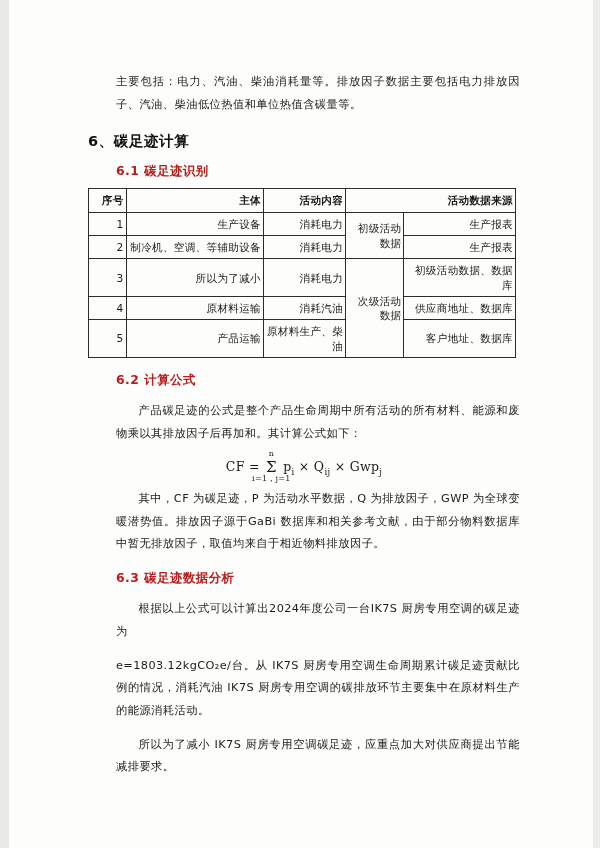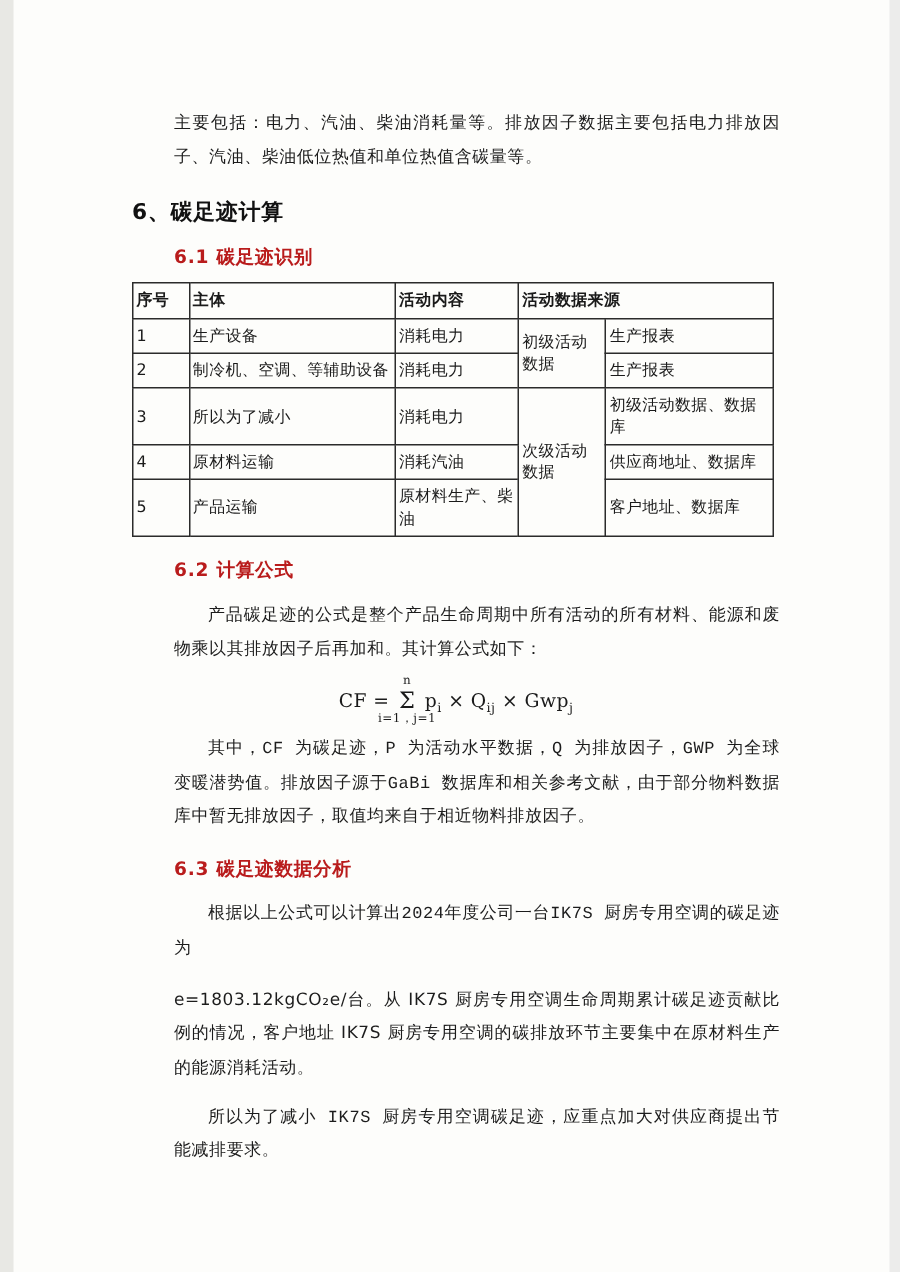--- a/index.html
+++ b/index.html
@@ -44,21 +44,20 @@
   .para {
     font-size: 11.3px;
     line-height: 2.0;
     letter-spacing: 0.4px;
     text-align: justify;
     color: #1c1c1c;
     margin-left: 28px;
   }
   .indent2 {
     text-indent: 2em;
-    font-family: Liberation Mono, monospace;
   }
   h2.sec {
     font-size: 14.5px;
     font-weight: bold;
     margin: 16px 0 10px 0;
     letter-spacing: 0.6px;
     color: #111;
   }
   h3.sub {
     font-size: 12.4px;
@@ -71,21 +70,21 @@
     margin-top: 14px;
   }
   table.cf {
     border-collapse: collapse;
     width: 428px;
     margin: 4px 0 6px 0;
     font-size: 10.6px;
   }
   table.cf td, table.cf th {
     border: 1px solid #2b2b2b;
-    text-align: left;
+    text-align: right;
     vertical-align: middle;
     padding: 4px 2px;
     line-height: 1.35;
     font-weight: normal;
     letter-spacing: 0.3px;
   }
   table.cf thead td {
     font-weight: bold;
   }
   .col-no { width: 36px; }
@@ -200,17 +199,17 @@
       <span>×</span>
       <span>Q</span><span class="sub">ij</span>
       <span>×</span>
       <span>Gwp</span><span class="sub">j</span>
     </div>
 
     <p class="para indent2">其中，CF 为碳足迹，P 为活动水平数据，Q 为排放因子，GWP 为全球变暖潜势值。排放因子源于GaBi 数据库和相关参考文献，由于部分物料数据库中暂无排放因子，取值均来自于相近物料排放因子。</p>
 
     <h3 class="sub tight">6.3 碳足迹数据分析</h3>
     <p class="para indent2">根据以上公式可以计算出2024年度公司一台IK7S 厨房专用空调的碳足迹为</p>
-    <p class="para blocktext">e=1803.12kgCO₂e/台。从 IK7S 厨房专用空调生命周期累计碳足迹贡献比例的情况，客户地址 IK7S 厨房专用空调的碳排放环节主要集中在原材料生产的能源消耗活动。</p>
+    <p class="para blocktext">e=1803.12kgCO₂e/台。从 IK7S 厨房专用空调生命周期累计碳足迹贡献比例的情况，消耗汽油 IK7S 厨房专用空调的碳排放环节主要集中在原材料生产的能源消耗活动。</p>
     <p class="para indent2">所以为了减小 IK7S 厨房专用空调碳足迹，应重点加大对供应商提出节能减排要求。</p>
 
   </div>
 </div>
 
 </body></html>

